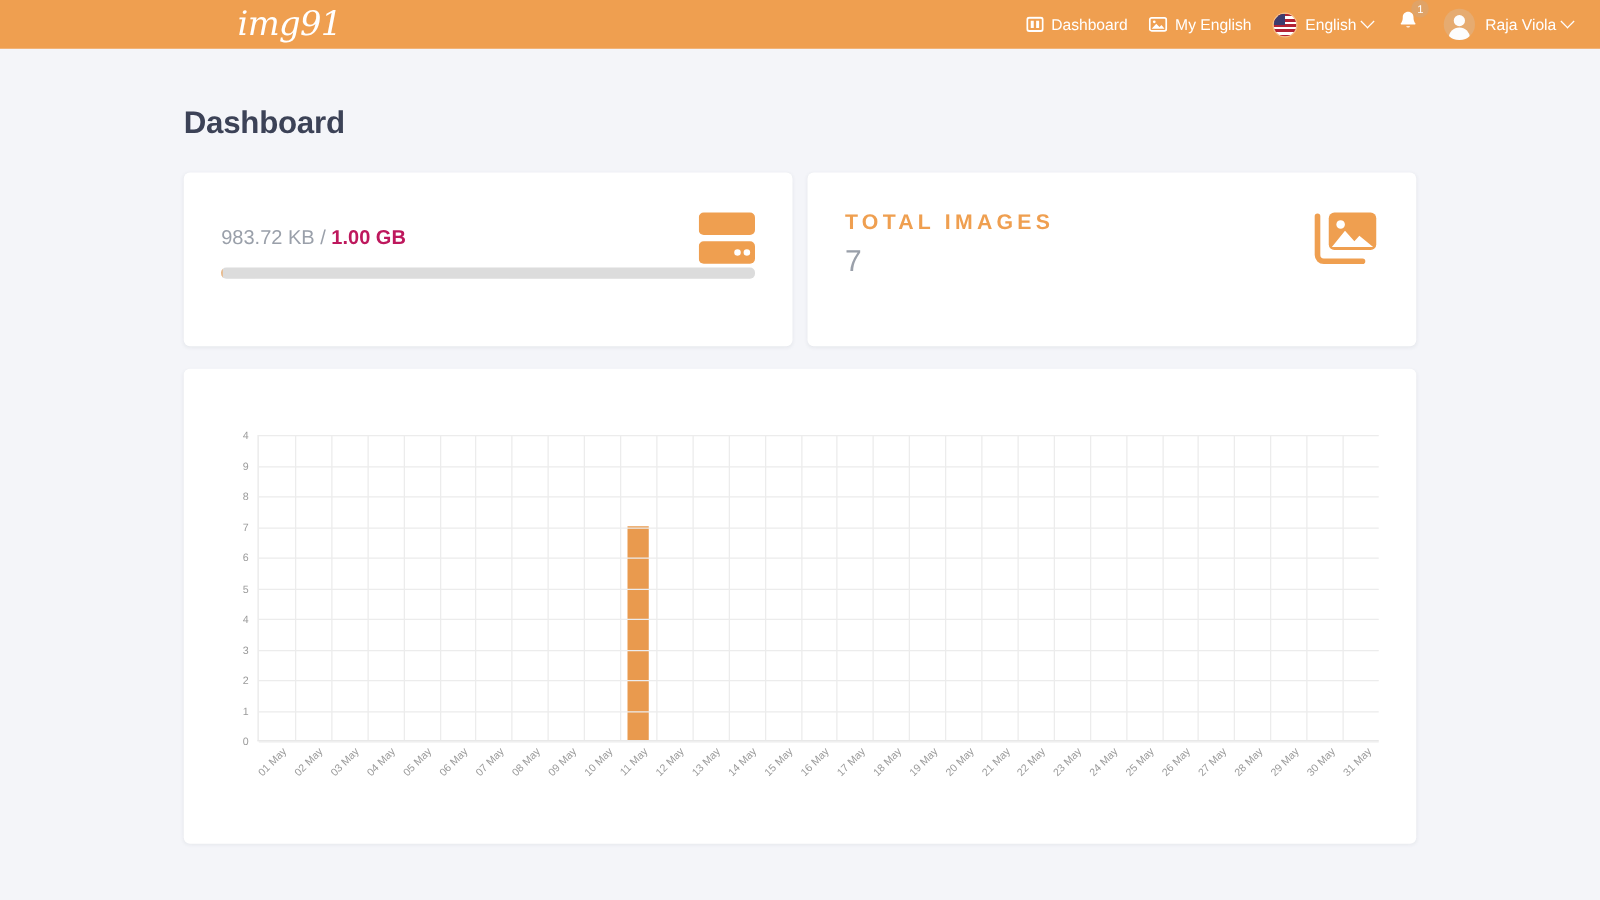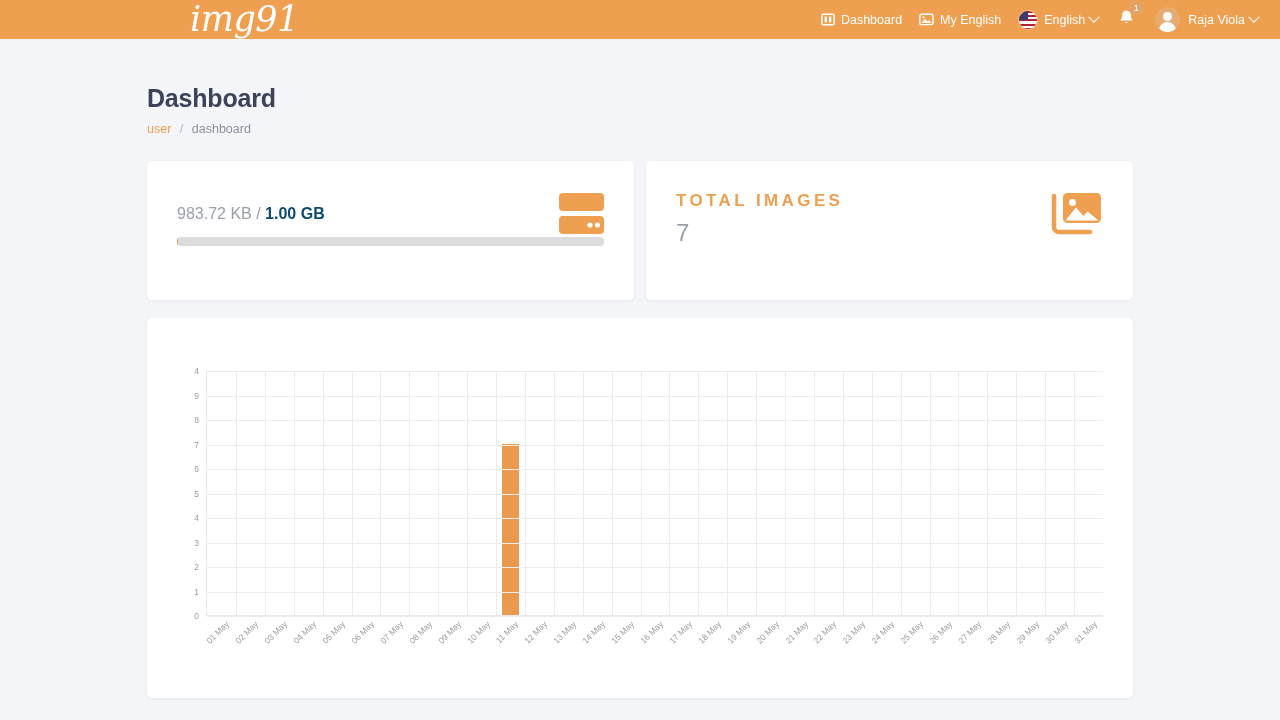--- a/index.html
+++ b/index.html
@@ -17,21 +17,21 @@
     display: flex;
     align-items: center;
     position: relative;
   }
   .brand {
     position: absolute;
     left: 190px;
     top: 0px;
     font-family: "DejaVu Serif", serif;
     font-style: italic;
-    font-size: 35px;
+    font-size: 27px;
     color: #ffffff;
     letter-spacing: -0.5px;
     line-height: 39px;
     font-weight: 400;
   }
   .nav-right {
     margin-left: auto;
     display: flex;
     align-items: center;
     height: 39px;
@@ -143,21 +143,21 @@
     color: #ef9f50;
     font-size: 17px;
     font-weight: bold;
     letter-spacing: 3.4px;
   }
   .card-value {
     margin-top: 14px;
     font-size: 16px;
     color: #9aa0aa;
   }
-  .card-value .strong { color: #0c4a6e; font-weight: bold; margin-top: 16px; }
+  .card-value .strong { color: #be185d; font-weight: bold; margin-top: 16px; }
   .card-count {
     margin-top: 8px;
     font-size: 24px;
     color: #9aa0aa;
     font-weight: 300;
   }
   .progress {
     margin-top: 14px;
     height: 9px;
     background: #dcdcdc;
@@ -288,25 +288,20 @@
       <span class="chev"></span>
     </div>
 
   </div>
 </div>
 
 <div class="page">
 
   <h1 class="page-title">Dashboard</h1>
 
-  <div class="breadcrumb">
-    <span class="crumb-link">user</span>
-    <span class="sep">/</span>
-    <span>dashboard</span>
-  </div>
 
   <div class="cards">
 
     <div class="card">
       <div class="card-value">
         <span>983.72 KB</span>
         <span>/</span>
         <span class="strong">1.00 GB</span>
       </div>
       <div class="progress">

